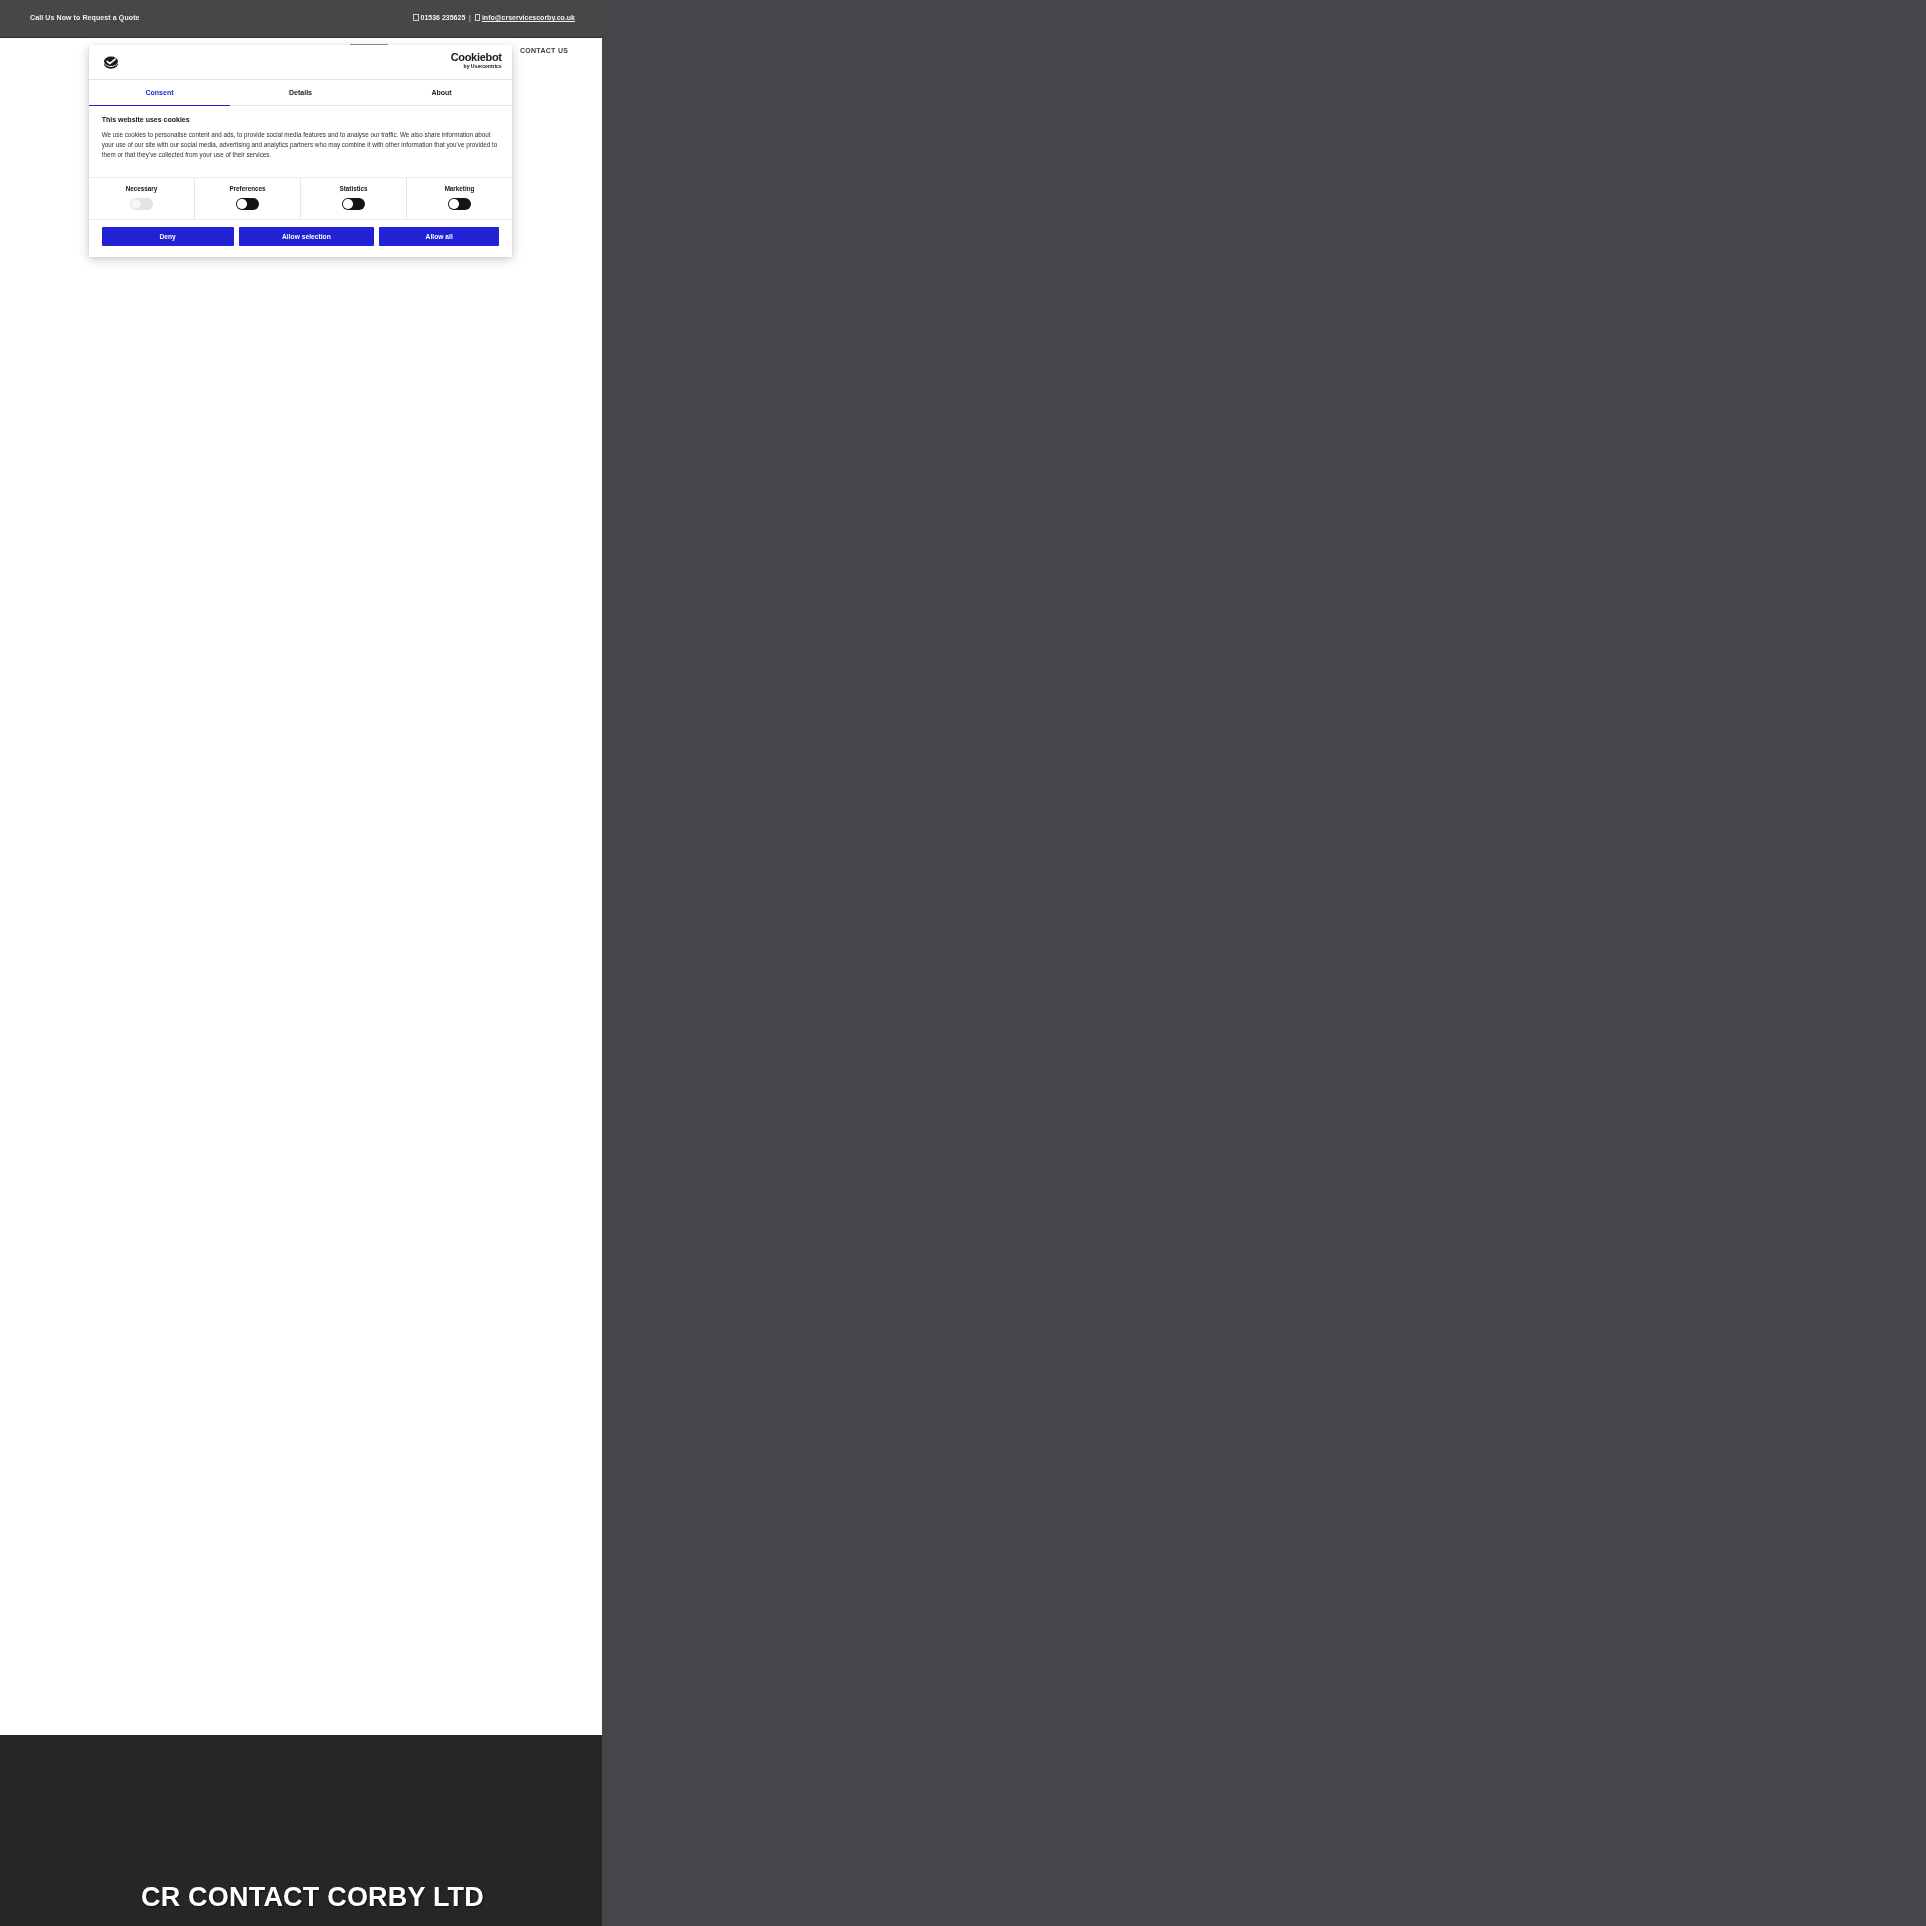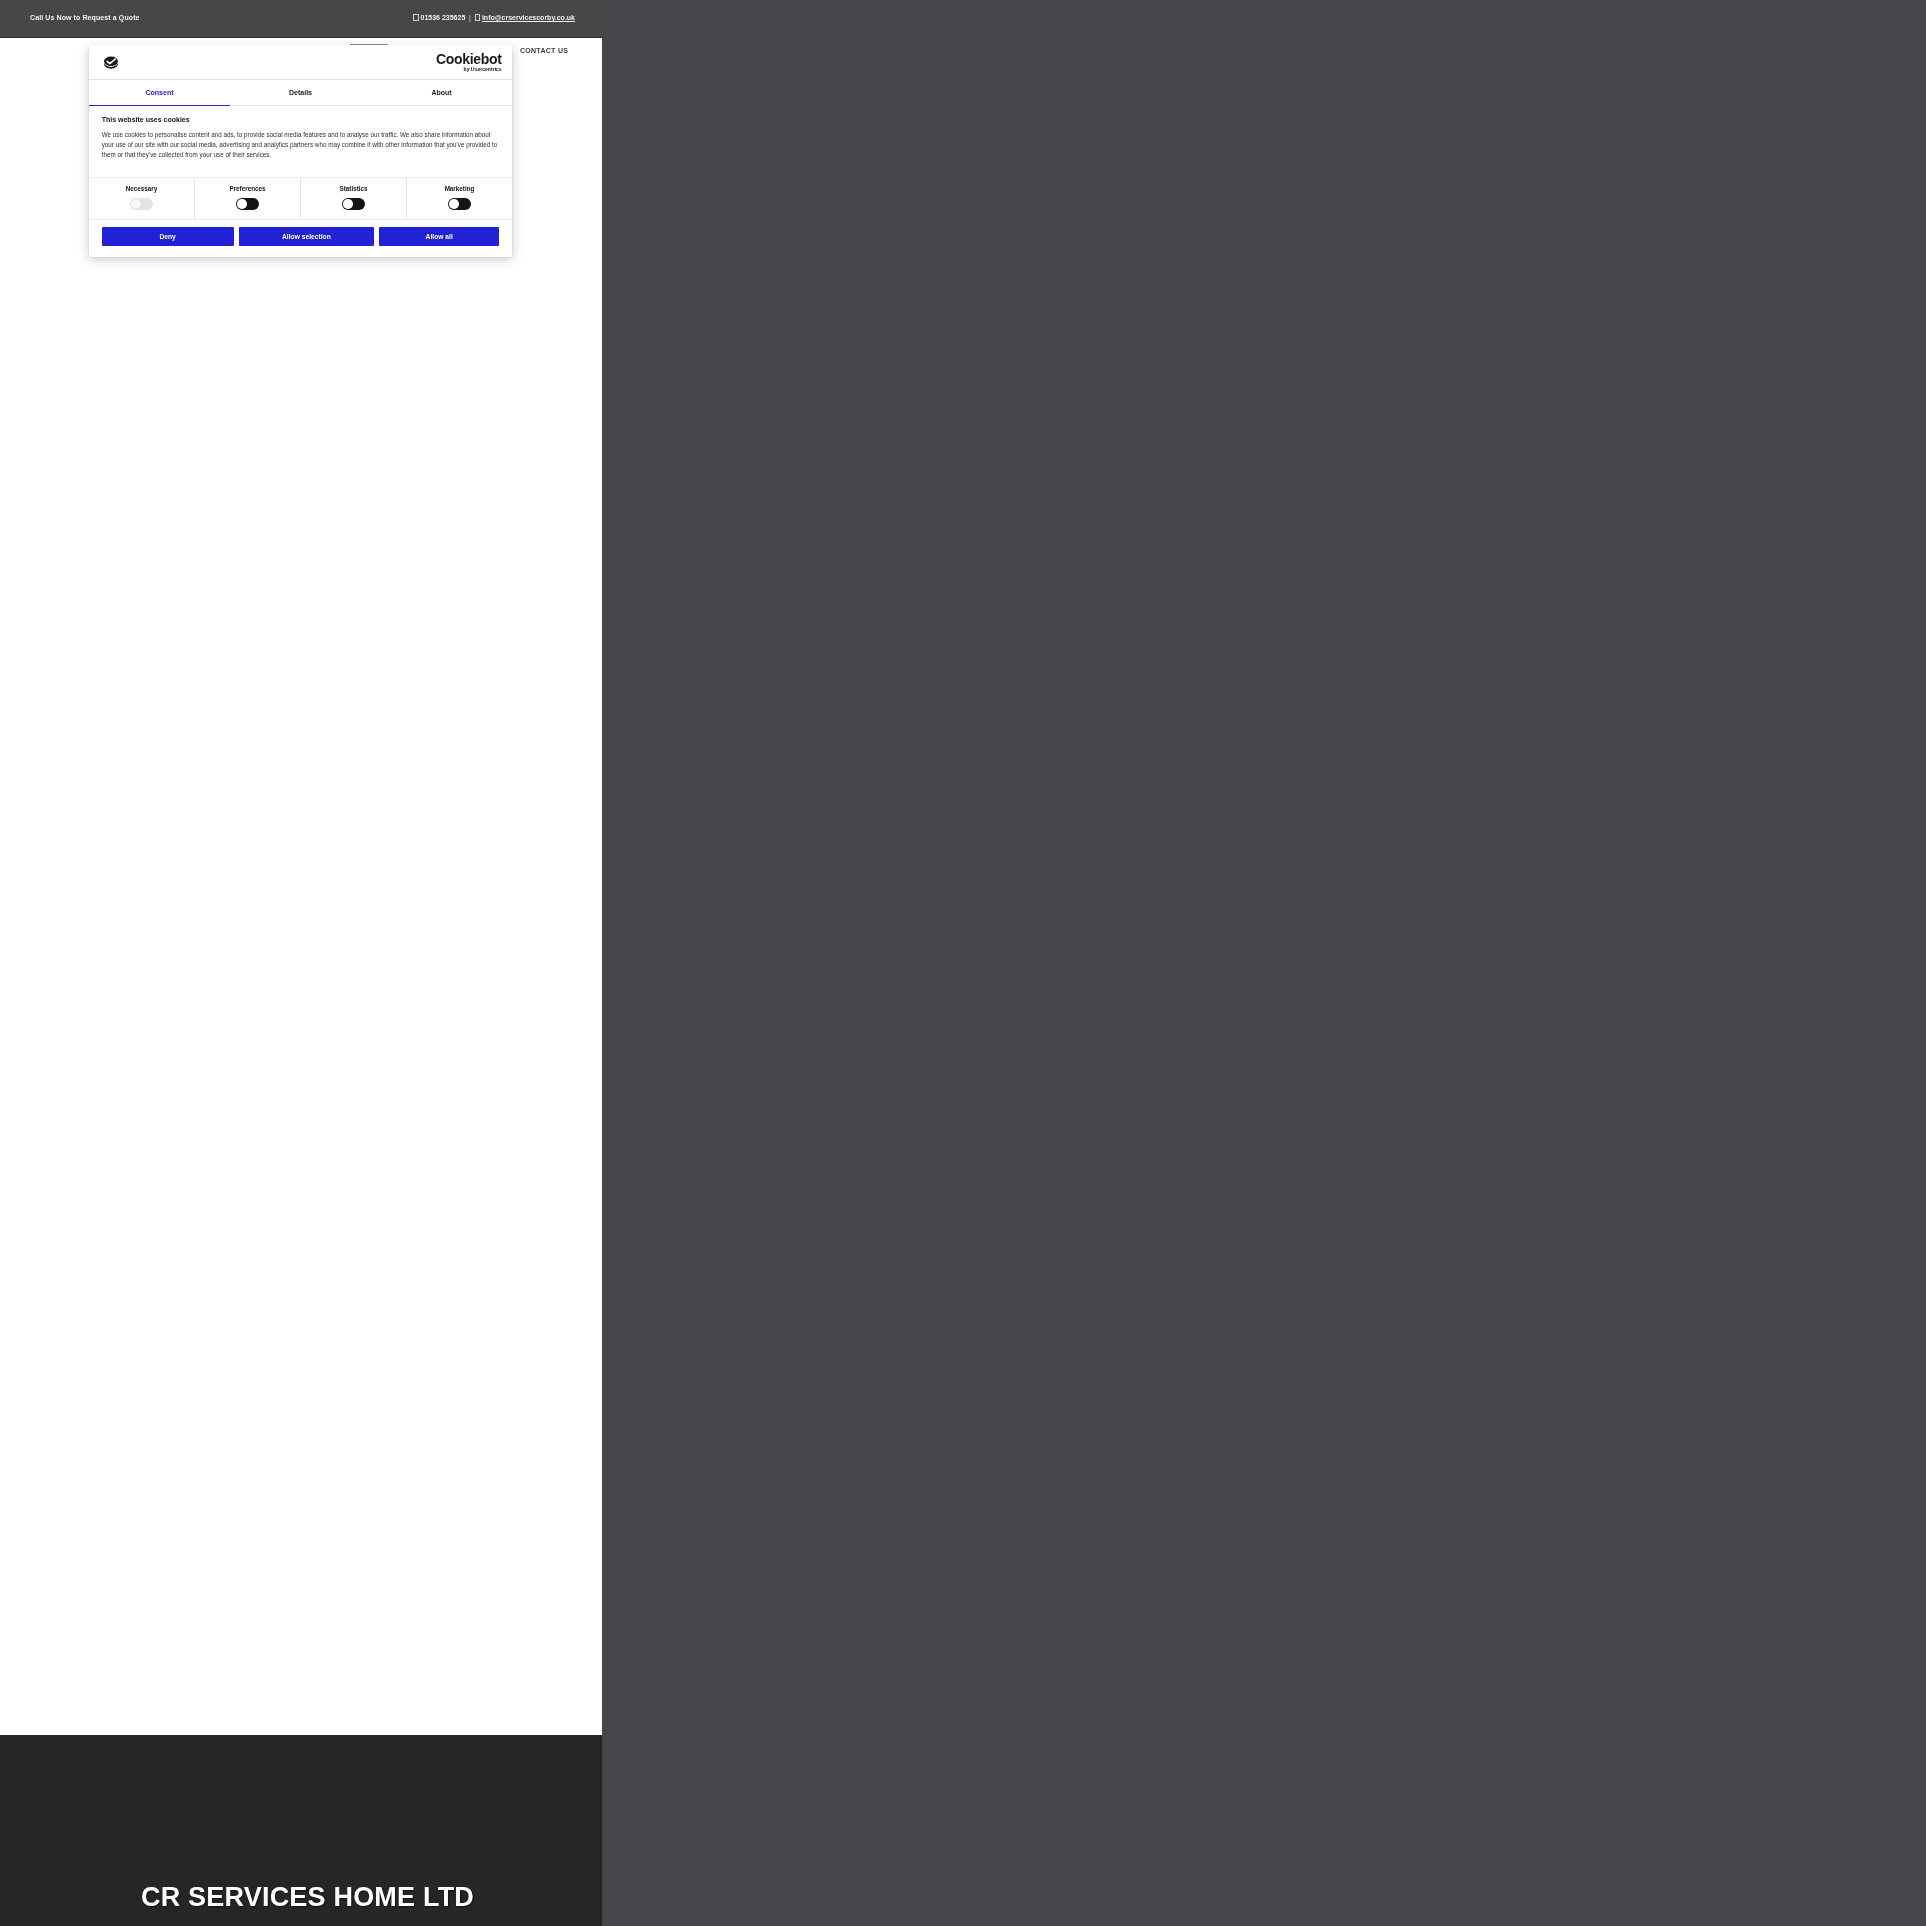--- a/index.html
+++ b/index.html
@@ -157,21 +157,21 @@
     height: 18px;
   }
   #cookiebot-brand {
     position: absolute;
     right: 10.3px;
     top: 6.6px;
     text-align: right;
     line-height: 1;
   }
   #cookiebot-brand-name {
-    font-size: 14px;
+    font-size: 11px;
     font-weight: bold;
     color: #1a1a1a;
     letter-spacing: -0.3px;
     display: block;
   }
   #cookiebot-brand-sub {
     font-size: 5.2px;
     font-weight: bold;
     color: #1a1a1a;
     display: block;
@@ -309,21 +309,21 @@
       <div class="nav-item active">HOME</div>
       <div class="nav-item">OUR SERVICES</div>
       <div class="nav-item">GALLERY</div>
       <div class="nav-item">CONTACT US</div>
     </nav>
   </div>
 
   <div id="hero-area"></div>
 
   <div id="footer-band"></div>
-  <div id="footer-title">CR SERVICES HOME LTD</div>
+  <div id="footer-title">CR CONTACT CORBY LTD</div>
 
   <div id="cookie-dialog">
 
     <div id="dialog-logo-row">
       <svg id="cookiebot-mark" viewBox="0 0 40 40">
         <ellipse cx="20" cy="24.5" rx="15.5" ry="10.5" fill="#1a1a1a"></ellipse>
         <ellipse cx="20" cy="20.5" rx="15.5" ry="10.5" fill="#ffffff"></ellipse>
         <ellipse cx="20" cy="18.5" rx="15.5" ry="10.5" fill="#1a1a1a"></ellipse>
         <path d="M11.5 18.6 L17.2 23.4 L29.4 13.4" stroke="#ffffff" stroke-width="3.6" fill="none" stroke-linecap="round" stroke-linejoin="round"></path>
       </svg>

